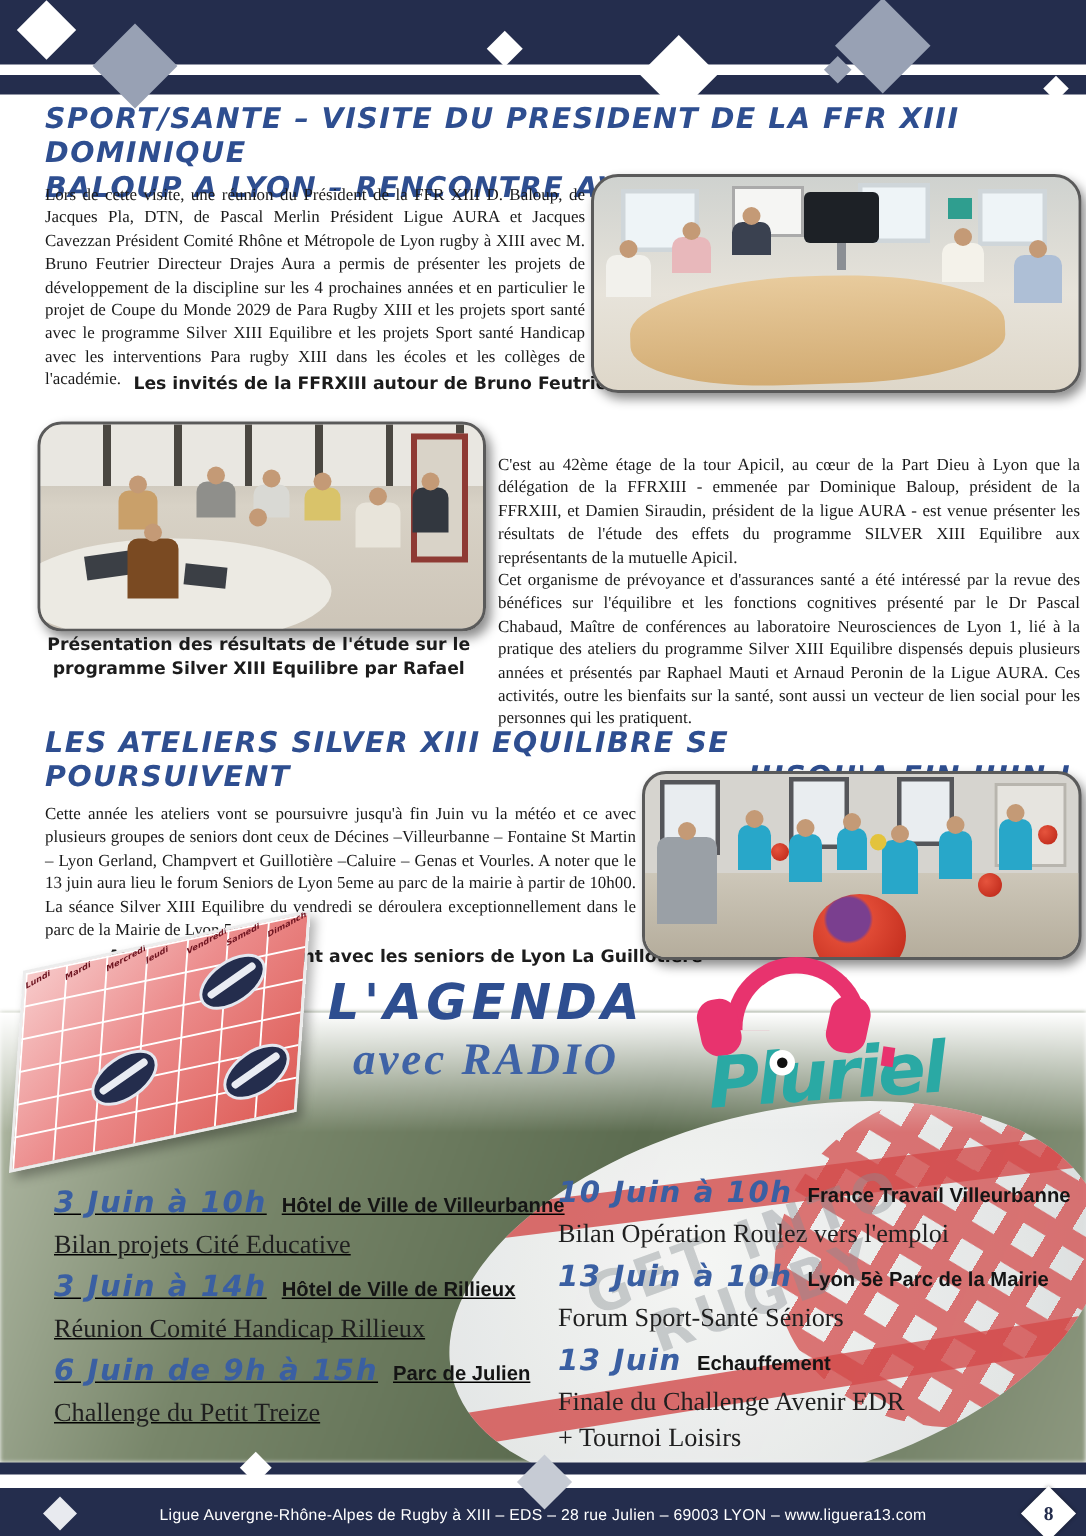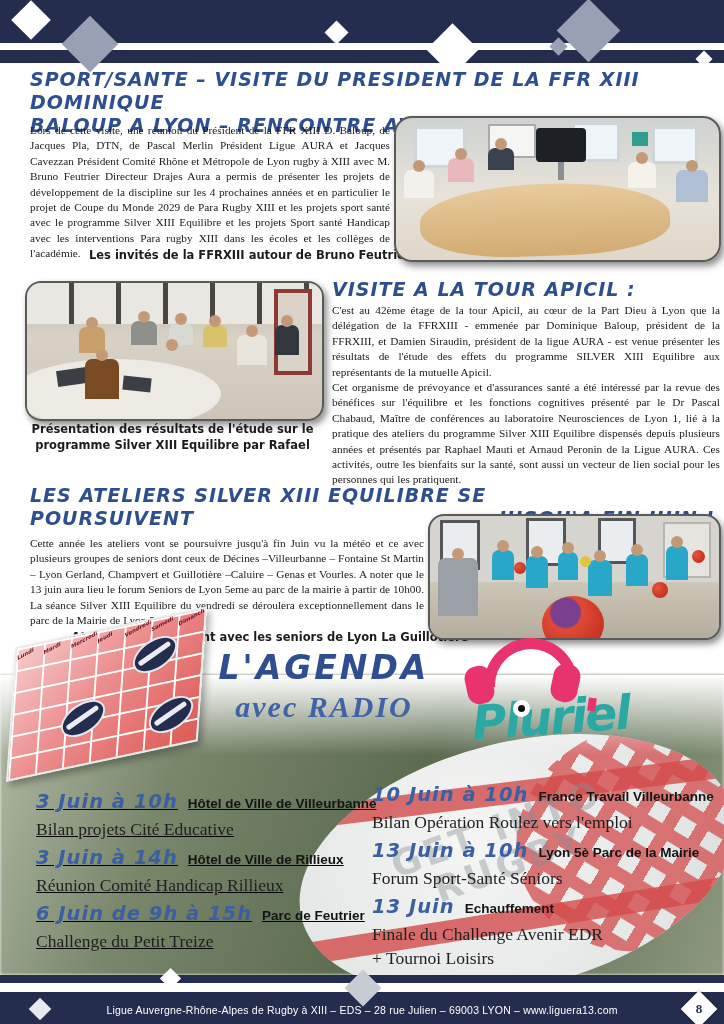--- a/index.html
+++ b/index.html
@@ -145,21 +145,20 @@
     <div class="pn" style="left:142px;top:40px;width:24px;height:22px;background:#d9d9d4;"></div>
     <div class="pn" style="left:176px;top:42px;width:24px;height:22px;background:#d9c36a;"></div>
     <div class="pn" style="left:210px;top:52px;width:30px;height:30px;background:#e8e4da;"></div>
     <div class="pn" style="left:248px;top:42px;width:24px;height:30px;background:#32373f;"></div>
     <div class="pn" style="left:58px;top:76px;width:34px;height:40px;background:#7a4a22;"></div>
     <div class="pn" style="left:128px;top:66px;width:34px;height:44px;background:#f1 efe8;"></div>
   </div>
 
   <div class="caption" style="left:20px;top:422px;width:305px;">Présentation des résultats de l'étude sur le programme Silver XIII Equilibre par Rafael</div>
 
-  <div class="h-title" style="left:332px;top:278px;width:386px;font-size:19px;">VISITE A LA TOUR APICIL :</div>
 
   <div class="para" style="left:332px;top:303px;width:388px;">C'est au 42ème étage de la tour Apicil, au cœur de la Part Dieu à Lyon que la délégation de la FFRXIII - emmenée par Dominique Baloup, président de la FFRXIII, et Damien Siraudin, président de la ligue AURA -  est venue présenter les résultats de l'étude des effets du programme SILVER XIII Equilibre aux représentants de la mutuelle Apicil.
 Cet organisme de prévoyance et d'assurances santé a été intéressé par la revue des bénéfices sur l'équilibre et les fonctions cognitives présenté par le Dr Pascal Chabaud, Maître de conférences au laboratoire Neurosciences de Lyon 1, lié à la pratique des ateliers du programme Silver XIII Equilibre dispensés depuis plusieurs années et présentés par Raphael Mauti et Arnaud Peronin de la Ligue AURA. Ces activités, outre les bienfaits sur la santé, sont aussi un vecteur de lien social pour les personnes qui les pratiquent.</div>
 
   <div class="h-title" style="left:30px;top:484px;width:600px;font-size:19px;">LES ATELIERS SILVER XIII EQUILIBRE SE POURSUIVENT</div>
   <div class="h-title" style="left:400px;top:507px;width:315px;font-size:19px;text-align:right;">JUSQU'A FIN JUIN !</div>
 
   <div class="para" style="left:30px;top:536px;width:394px;">Cette année les ateliers vont se poursuivre jusqu'à fin Juin vu la météo et ce avec plusieurs groupes de seniors dont ceux de Décines –Villeurbanne – Fontaine St Martin – Lyon Gerland, Champvert et Guillotière –Caluire – Genas et Vourles. A noter que le 13 juin aura lieu le forum Seniors de Lyon 5eme au parc de la mairie à partir de 10h00. La séance Silver XIII Equilibre du vendredi se déroulera exceptionnellement dans le parc de la Mairie de Lyon 5eme.</div>
 
   <div class="caption" style="left:70px;top:630px;width:400px;">Ateliers Echauffement avec les seniors de Lyon La Guillotière</div>
@@ -232,21 +231,21 @@
   <div class="a-col" style="left:36px;top:788px;width:348px;text-decoration:underline;">
     <div class="a-item">
       <span class="a-date">3 Juin à 10h</span><span class="a-place">Hôtel de Ville de Villeurbanne</span>
       <div class="a-event">Bilan projets Cité Educative</div>
     </div>
     <div class="a-item">
       <span class="a-date">3 Juin à 14h</span><span class="a-place">Hôtel de Ville de Rillieux</span>
       <div class="a-event">Réunion Comité Handicap Rillieux</div>
     </div>
     <div class="a-item">
-      <span class="a-date">6 Juin de 9h à 15h</span><span class="a-place">Parc de Feutrier</span>
+      <span class="a-date">6 Juin de 9h à 15h</span><span class="a-place">Parc de Julien</span>
       <div class="a-event">Challenge du Petit Treize</div>
     </div>
   </div>
 
   <div class="a-col" style="left:372px;top:781px;width:350px;">
     <div class="a-item">
       <span class="a-date">10 Juin à 10h</span><span class="a-place">France Travail Villeurbanne</span>
       <div class="a-event">Bilan Opération Roulez vers l'emploi</div>
     </div>
     <div class="a-item">

